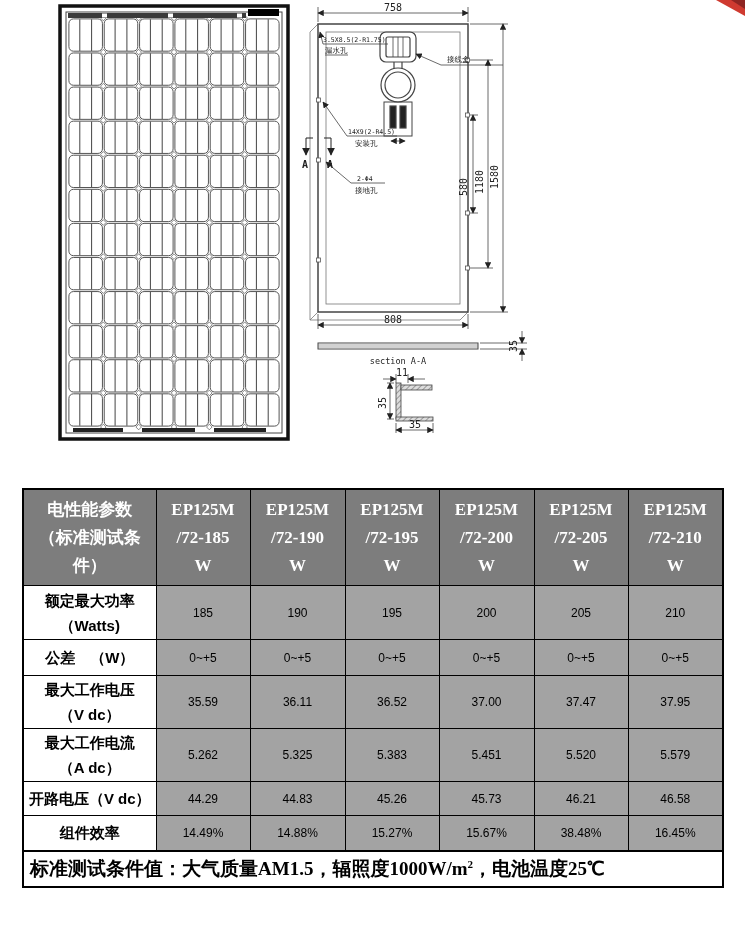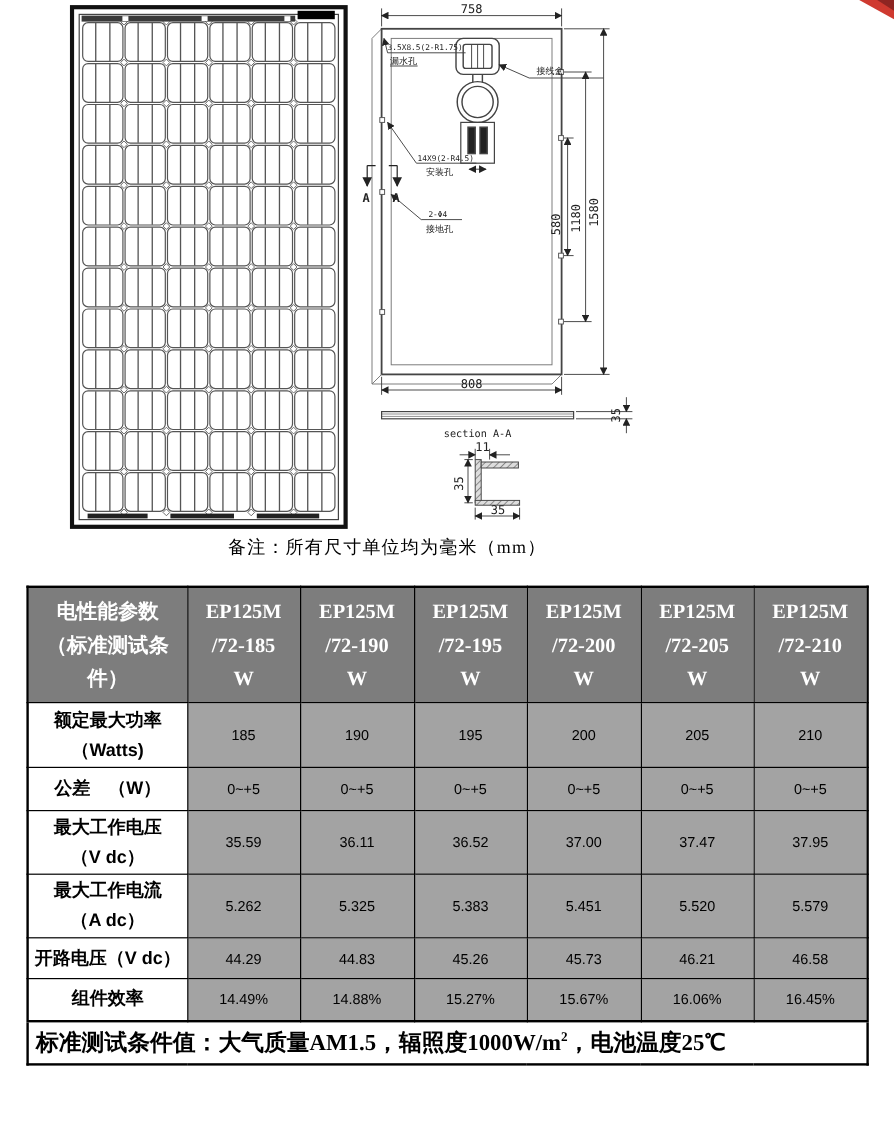--- a/index.html
+++ b/index.html
@@ -466,21 +466,20 @@
       <line x1="92" y1="417" x2="99" y2="417" stroke="#444" stroke-width="0.8"></line>
       <line x1="95" y1="381" x2="95" y2="417" stroke="#444" stroke-width="0.8" marker-start="url(#as)" marker-end="url(#ae)"></line>
       <text transform="rotate(-90 91 401)" x="91" y="401" text-anchor="middle" class="dimtxt">35</text>
       <line x1="101" y1="421" x2="101" y2="431" stroke="#444" stroke-width="0.8"></line>
       <line x1="138" y1="421" x2="138" y2="431" stroke="#444" stroke-width="0.8"></line>
       <line x1="101" y1="428" x2="138" y2="428" stroke="#444" stroke-width="0.8" marker-start="url(#as)" marker-end="url(#ae)"></line>
       <text x="120" y="426" text-anchor="middle" class="dimtxt">35</text>
     </g>
   </svg>
 
-  <div class="draw-note">备注：所有尺寸单位均为毫米（mm）</div>
 
   <table class="spec-table">
     <colgroup>
       <col style="width:133px">
         <col style="width:94px">
         <col style="width:95px">
       <col style="width:94px">
         <col style="width:95px">
         <col style="width:94px">
         <col style="width:95px">
@@ -584,21 +583,21 @@
           <td>46.58</td>
         </tr>
         <tr style="height: 35px;">
           <th>
             <div>组件效率</div>
           </th>
           <td>14.49%</td>
           <td>14.88%</td>
           <td>15.27%</td>
           <td>15.67%</td>
-          <td>16.06%</td>
+          <td>38.48%</td>
           <td>16.45%</td>
         </tr>
       </tbody>
     <tfoot>
       <tr>
         <td colspan="7"><span>标准测试条件值：大气质量AM1.5，辐照度1000W/m</span><sup>2</sup><span>，电池温度25℃</span></td>
       </tr>
     </tfoot>
   </table>
 </div>

